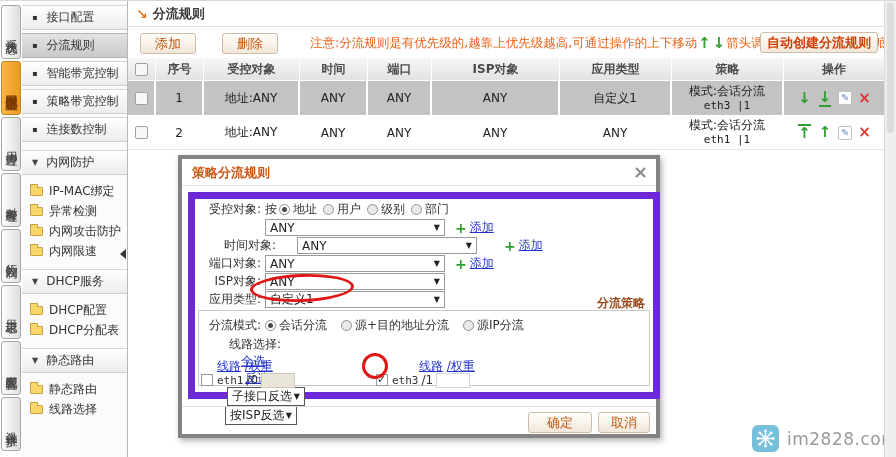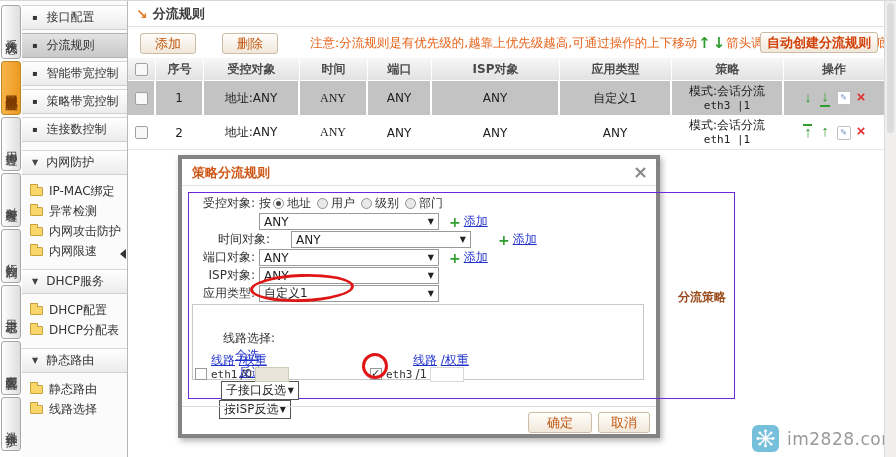--- a/index.html
+++ b/index.html
@@ -47,36 +47,36 @@
   
   .rules-table { position:absolute; left:128px; top:57px; width:756px; }
   .trow { display:flex; }
   .trow.thead { height:22px; margin-bottom:1px; }
   .trow.thead .tc { background:linear-gradient(#f7f7f7,#e2e2e2); font-weight:bold; color:#4a4a4a; border-right:1px solid #fff; }
   .trow.r1 { height:34px; margin-bottom:1px; }
   .trow.r1 .tc { background:#c3c3c3; border-right:2px solid #fff; }
   .trow.r2 { height:34px; border-bottom:1px solid #e8e8e8; }
   .trow.r2 .tc { background:#fff; border-right:2px solid #fff; }
   .tc { display:flex; align-items:center; justify-content:center; font-size:12px; color:#222; flex:none; }
-  .tc.c-cb{width:28px;} .tc.c-no{width:48px;} .tc.c-target{width:96px;} .tc.c-time{width:68px;font-family:Liberation Serif, serif;}
+  .tc.c-cb{width:28px;} .tc.c-no{width:48px;} .tc.c-target{width:96px;} .tc.c-time{width:68px;}
   .tc.c-port{width:64px;text-align:right;} .tc.c-isp{width:128px;} .tc.c-app{width:112px;} .tc.c-pol{width:112px; flex-direction:column; line-height:1.25;}
-  .tc.c-ops{width:100px; gap:6px; border-right:none !important;font-family:Liberation Mono, monospace;}
+  .tc.c-ops{width:100px; gap:6px; border-right:none !important;}
   .pol-line { font-family:"DejaVu Sans Mono","Liberation Mono",monospace; font-size:11px; }
   .cbx { width:13px; height:13px; background:#f8f8f8; border:1px solid #a0a0a0; border-radius:2px; cursor:pointer; }
   .op-ico { cursor:pointer; line-height:1; }
   .op-edit { width:14px; height:14px; background:#fff; border:1px solid #c0c0c0; border-radius:2px; display:inline-flex; align-items:center; justify-content:center; font-size:10px; color:#7090c0; }
   .op-del { color:#e03030; font-weight:bold; font-size:15px; }
 
   
   .modal { position:absolute; left:178px; top:154px; width:482px; height:283px; background:#fff;
            border:4px solid #838383; box-shadow:2px 3px 6px rgba(0,0,0,.3); z-index:5; }
   .m-title { position:absolute; left:0; top:0; right:0; height:27px; line-height:27px; padding-left:10px;
              font-weight:bold; font-size:13px; color:#cf5715; border-bottom:1px solid #e2e2e2; }
   .m-close { position:absolute; right:8px; top:2px; font-size:18px; font-weight:bold; color:#8a8a8a; cursor:pointer; }
-  .m-box { position:absolute; left:6px; top:33px; width:547px; height:207px; border:1px solid #6d28d9;padding-left:27px; }
+  .m-box { position:absolute; left:6px; top:33px; width:472px; height:207px; border:7px solid #6d28d9;padding-left:27px; }
   .frow { position:absolute; left:0; display:flex; align-items:center; height:17px; font-size:12px; }
   .flabel { width:66px; text-align:right; margin-right:4px; color:#333; flex:none; }
   .sel { display:flex; align-items:center; width:180px; height:17px; background:#fff; border:1px solid #9a9a9a; padding:0 4px; cursor:pointer; }
   .sel .sv { font-size:12px; color:#222; }
   .sel .sa { margin-left:auto; font-size:8px; color:#222; }
   .radio { width:11px; height:11px; border:1px solid #909090; border-radius:50%; background:#e9e9e9; position:relative; margin-right:3px; flex:none; cursor:pointer; }
   .radio.checked { background:#fff; }
   .radio.checked::after { content:""; position:absolute; left:2px; top:2px; width:5px; height:5px; background:#4a4a4a; border-radius:50%; }
   .add-group { display:flex; align-items:center; margin-left:10px; }
   .plus { color:#2f9e2f; font-weight:bold; font-size:14px; margin-right:3px; }
@@ -331,20 +331,29 @@
       <div class="frow" style="top:92px; left:0;">
         <span class="flabel">应用类型:</span>
         <div class="sel">
             <span class="sv">自定义1</span>
             <span class="sa">▼</span>
           </div>
       </div>
 
       <div class="legend">分流策略</div>
       <div class="fieldset">
+        <div class="fs-row" style="top:5px; left:0;">
+          <span class="flabel" style="width:62px">分流模式:</span>
+          <span class="radio checked"></span>
+            <span>会话分流</span>
+          <span class="radio" style="margin-left:14px"></span>
+            <span>源+目的地址分流</span>
+          <span class="radio" style="margin-left:14px"></span>
+            <span>源IP分流</span>
+        </div>
         <div class="fs-row" style="top:25px; left:0; height:20px;flex-direction:column;">
           <span class="flabel" style="width:62px">线路选择:</span>
           <span class="blink" style="margin-left:2px">全选</span>
           <span class="blink" style="margin-left:10px">反选</span>
           <div class="sel" style="width:78px; height:19px; margin-left:28px; border-color:#555;">
               <span class="sv">子接口反选</span>
               <span class="sa">▼</span>
             </div>
           <div class="sel" style="width:72px; height:19px; margin-left:18px; border-color:#555;">
               <span class="sv">按ISP反选</span>

